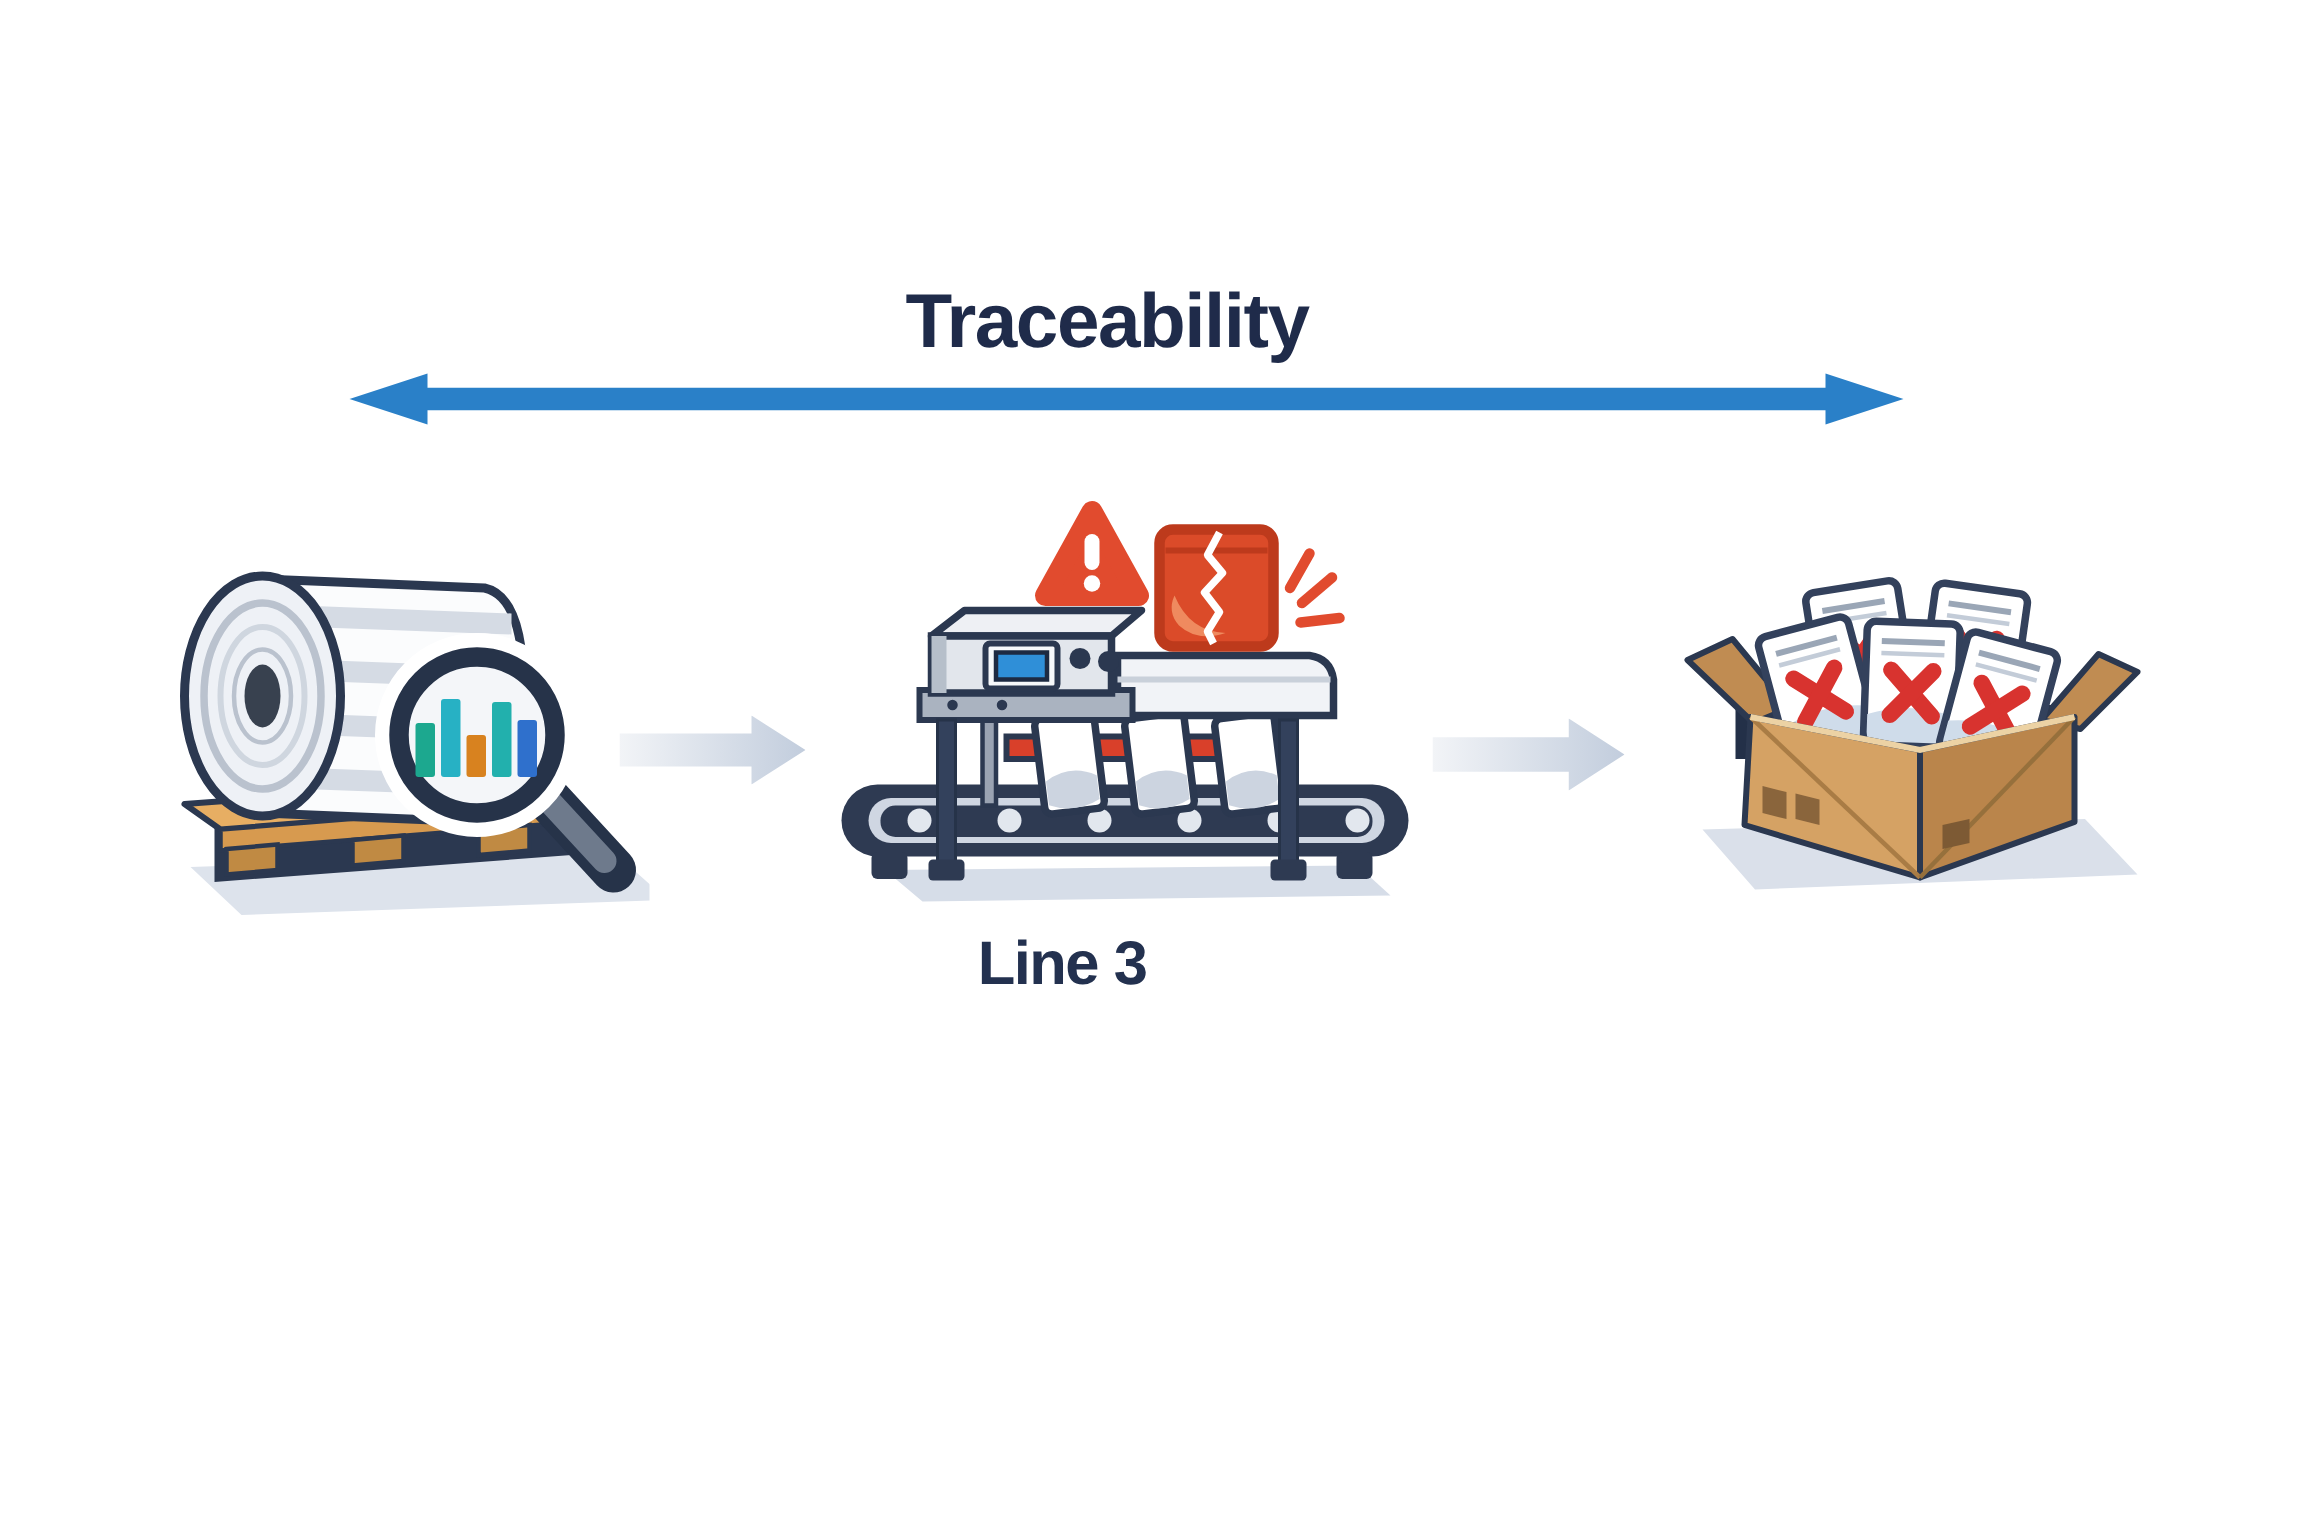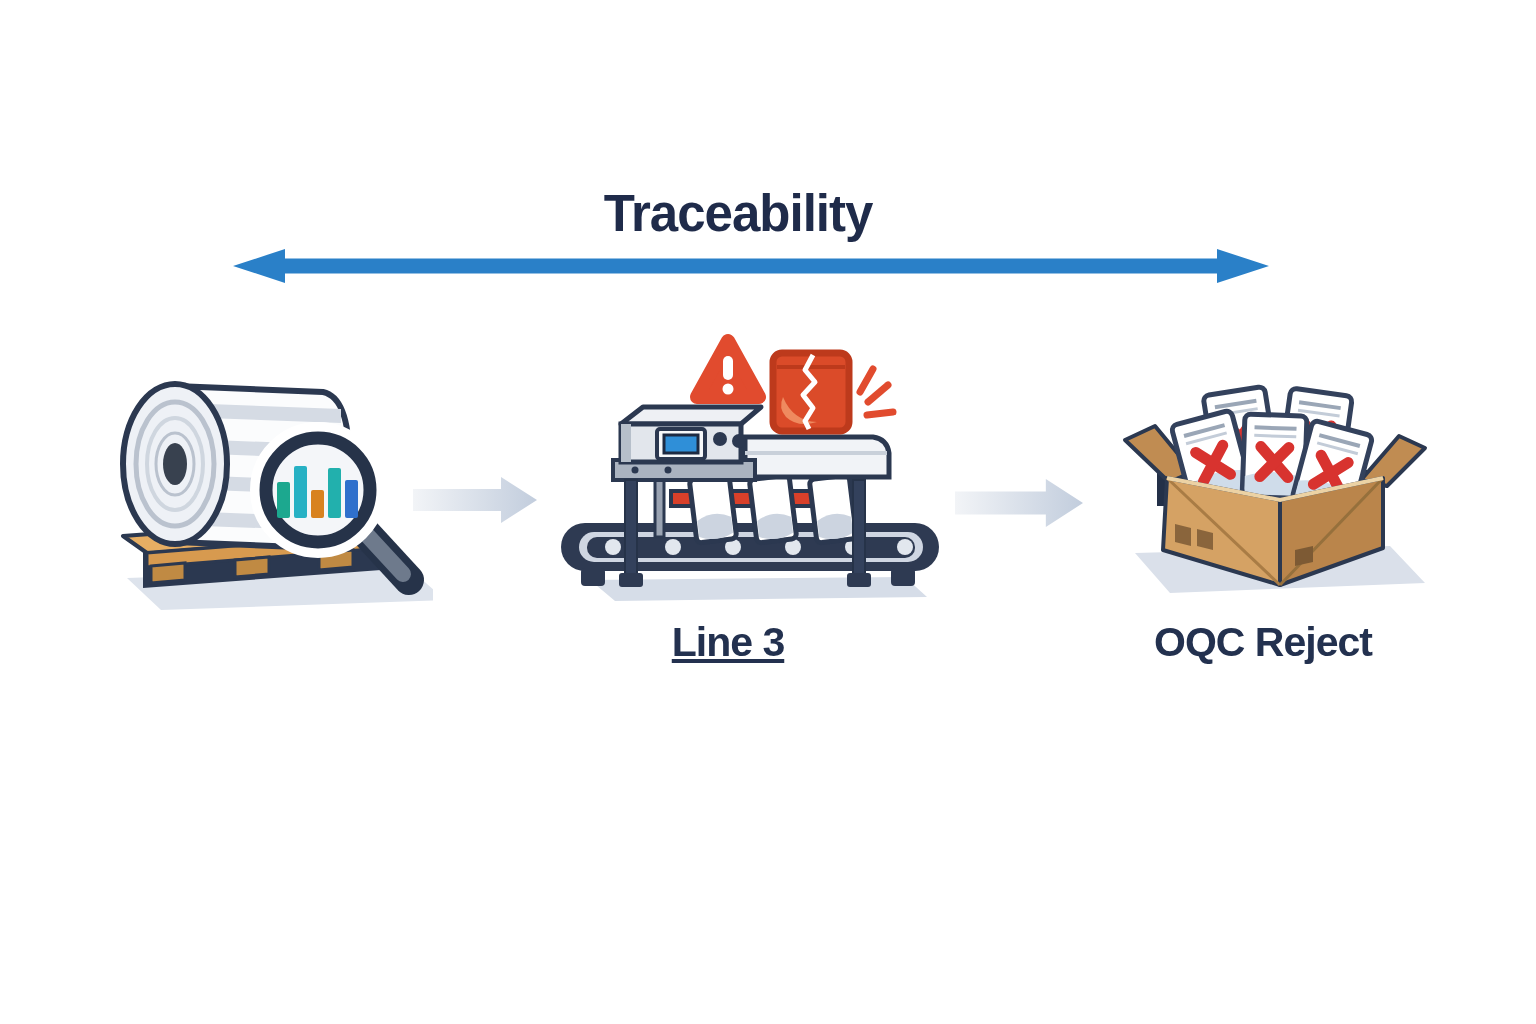--- a/index.html
+++ b/index.html
@@ -3,21 +3,21 @@
 <meta charset="utf-8">
 <style>
   html,body{margin:0;padding:0;background:#ffffff;}
   .canvas{position:relative;width:1536px;height:1024px;background:#ffffff;
           font-family:"Liberation Sans", sans-serif;overflow:hidden;}
   .title{position:absolute;top:184px;left:738px;transform:translateX(-50%);
          font-size:51px;font-weight:bold;color:#1f2b4a;letter-spacing:-1px;white-space:nowrap;text-align:right;}
   .abs{position:absolute;}
   .stage-label{position:absolute;top:619px;transform:translateX(-50%);
                font-size:41px;font-weight:bold;color:#23314f;letter-spacing:-1px;white-space:nowrap;}
-  .lbl-1{left:253px;} .lbl-2{left:728px;text-decoration:underline;} .lbl-3{left:1263px;}
+  .lbl-1{left:253px;} .lbl-2{left:708px;} .lbl-3{left:1263px;}
   svg{display:block;}
 </style>
 </head>
 <body>
 
 <div class="canvas">
 
   <div class="title">Traceability</div>
 
   <svg class="abs" style="left:230px;top:246px;" width="1042" height="40" viewBox="0 0 1042 40">
@@ -183,15 +183,14 @@
       <line x1="72" y1="100" x2="185" y2="207" stroke="#a97c45" stroke-width="3"></line>
       <line x1="288" y1="100" x2="185" y2="207" stroke="#96703c" stroke-width="3"></line>
       <polyline points="72,100 185,122 288,100" fill="none" stroke="#ecd2a4" stroke-width="4"></polyline>
       <polygon points="80,146 96,150 96,168 80,164" fill="#8a653c"></polygon>
       <polygon points="102,151 118,155 118,172 102,168" fill="#8a653c"></polygon>
       <polygon points="200,172 218,168 218,184 200,188" fill="#7d5a34"></polygon>
     </g>
   </svg>
 
   <div class="stage-label lbl-2">Line 3</div>
-  <div class="stage-label lbl-3">OQC Reject</div>
 
 </div>
 
 </body></html>

